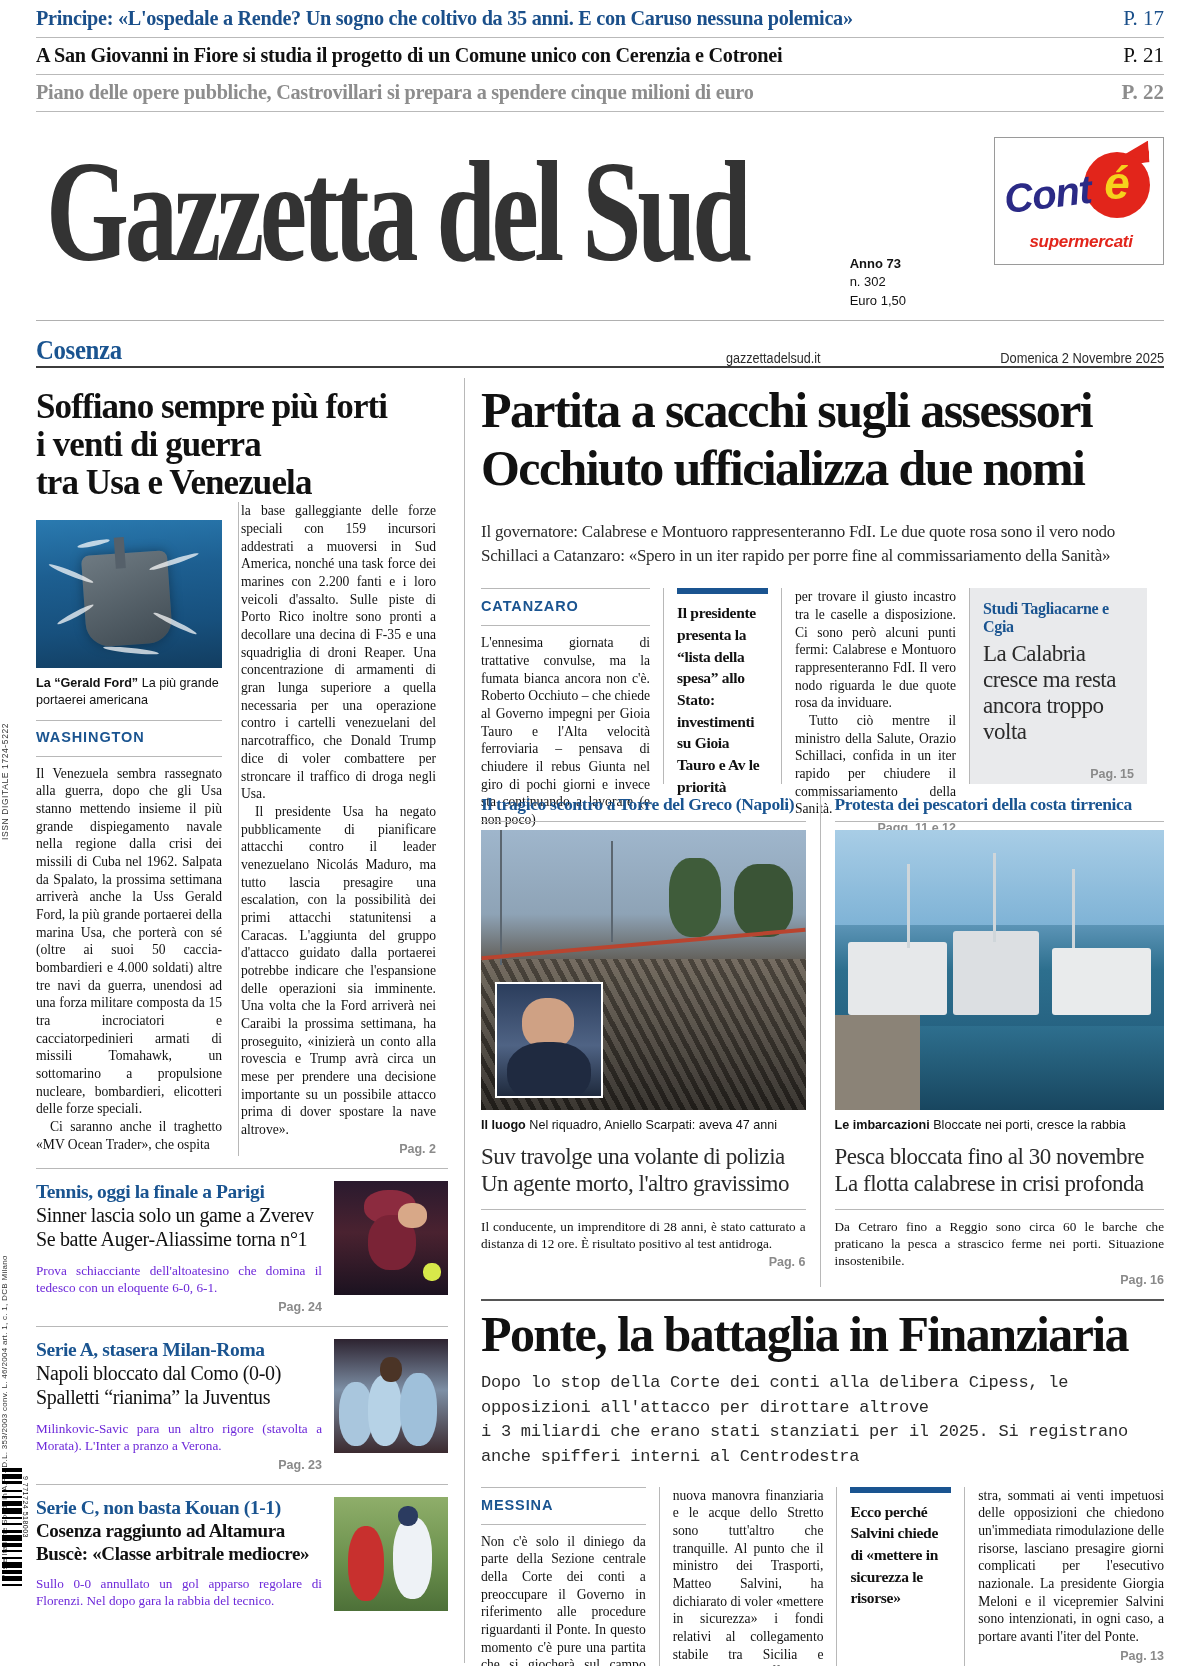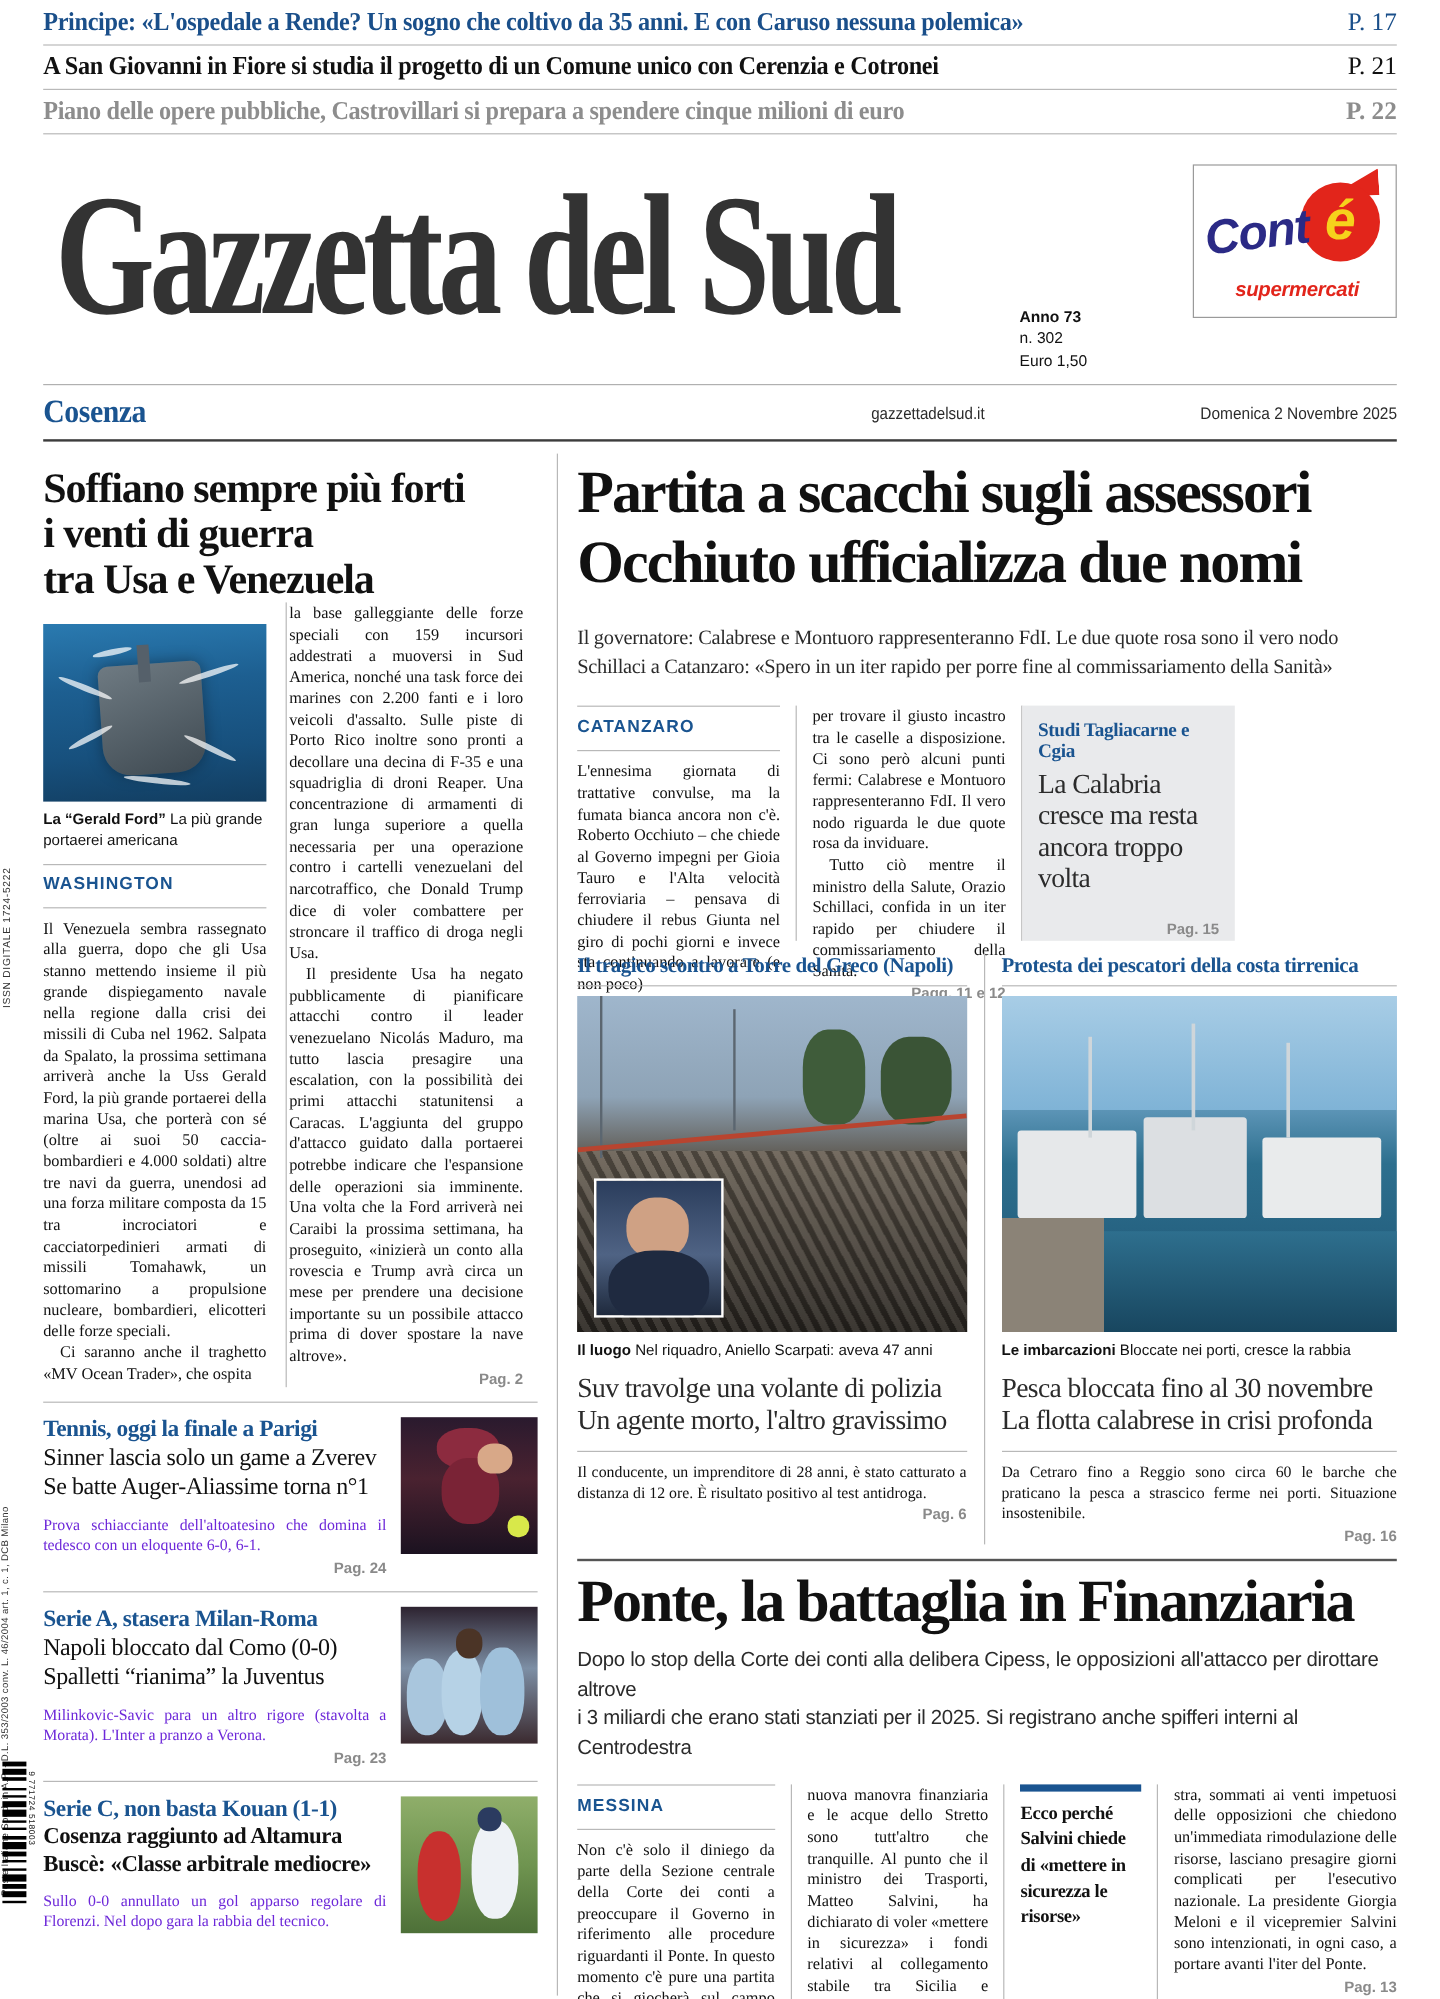--- a/index.html
+++ b/index.html
@@ -121,21 +121,21 @@
     font-weight: 700; font-style: italic; font-size: 17px;
     color: #e2251b; text-align: center; letter-spacing: -.3px;
   }
 
   
   .datebar {
     position: absolute; left: 36px; top: 320px; width: 1128px;
     border-top: 1.5px solid #b0b0b0;
     border-bottom: 2.5px solid #3c3c3c;
     height: 48px;
-    display: flex; align-items: center;
+    display: flex; align-items: flex-end;
   }
   .edition {
     font-family: "Liberation Serif", serif; font-weight: 700;
     font-size: 27px; color: #1a5490; letter-spacing: -.4px;
     transform: scaleX(.92); transform-origin: left;
   }
   .datebar .site {
     position: absolute; left: 690px;
     font-family: "Liberation Sans", sans-serif; font-size: 14px; color: #2b2b2b;
     transform: scaleX(.9); transform-origin: left;
@@ -272,21 +272,21 @@
     background: #3a4a63; overflow: hidden;
   }
 
   
   .ponte { border-top: 2px solid #555; margin-top: 12px; padding-top: 8px; }
   .ponte-head {
     font-family: "Liberation Serif", serif; font-weight: 700;
     font-size: 50px; line-height: 1.03; letter-spacing: -1.6px; color: #111;
   }
   .ponte-sub {
-    font-family: Liberation Sans, sans-serif;
+    font-family: Liberation Mono, monospace;
     font-size: 17px; line-height: 1.45; color: #2b2b2b;
     margin-top: 11px; letter-spacing: -.25px;
   }
   .p-cols { display: flex; margin-top: 17px; }
   .pc { }
   .pc1 { width: 178px; padding-right: 13px; }
   .pc2 { width: 178px; border-left: 1.5px solid #b8b8b8; padding-left: 13px; padding-right: 13px; }
   .pc3 { width: 128px; border-left: 1.5px solid #b8b8b8; padding-left: 13px; padding-right: 13px; }
   .pc4 { width: 200px; border-left: 1.5px solid #b8b8b8; padding-left: 13px; }
 
@@ -503,20 +503,24 @@
 
       <div class="r-cols">
         <div class="rc rc1">
           <div class="tophair" style="margin-bottom:9px"></div>
           <div class="kicker-city">CATANZARO</div>
           <div class="rule-thin"></div>
           <div class="body-txt">
             <p>L'ennesima giornata di trattative convulse, ma la fumata bianca ancora non c'è. Roberto Occhiuto – che chiede al Governo impegni per Gioia Tauro e l'Alta velocità ferroviaria – pensava di chiudere il rebus Giunta nel giro di pochi giorni e invece sta continuando a lavorare (e non poco)</p>
           </div>
         </div>
+        <div class="rc rc2">
+          <div class="bluebar"></div>
+          <div class="pullquote">Il presidente presenta la “lista della spesa” allo Stato: investimenti su Gioia Tauro e Av le priorità</div>
+        </div>
         <div class="rc rc3">
           <div class="body-txt">
             <p>per trovare il giusto incastro tra le caselle a disposizione. Ci sono però alcuni punti fermi: Calabrese e Montuoro rappresenteranno FdI. Il vero nodo riguarda le due quote rosa da inviduare.</p>
             <p>Tutto ciò mentre il ministro della Salute, Orazio Schillaci, confida in un iter rapido per chiudere il commissariamento della Sanità.</p>
           </div>
           <div class="pagref">Pagg. 11 e 12</div>
         </div>
         <div class="rc rc4">
           <div class="greybox">
             <div class="gb-kick">Studi Tagliacarne e Cgia</div>

